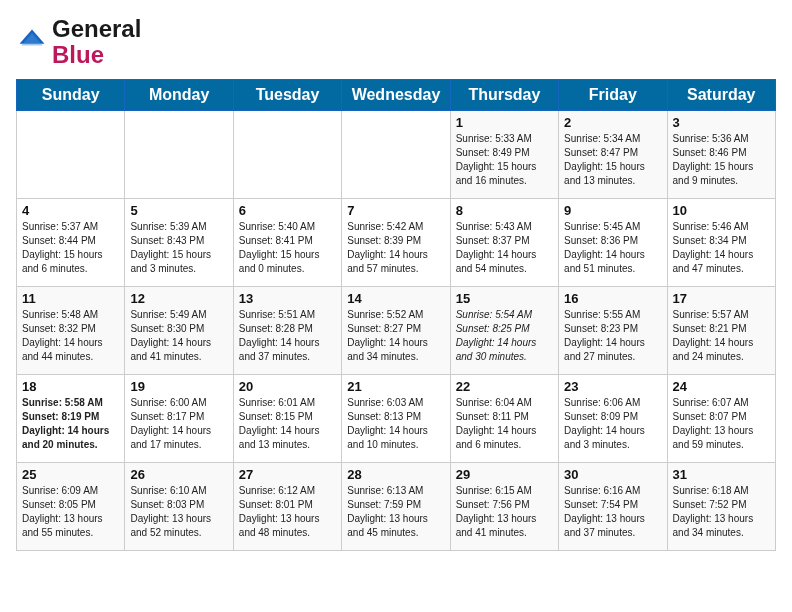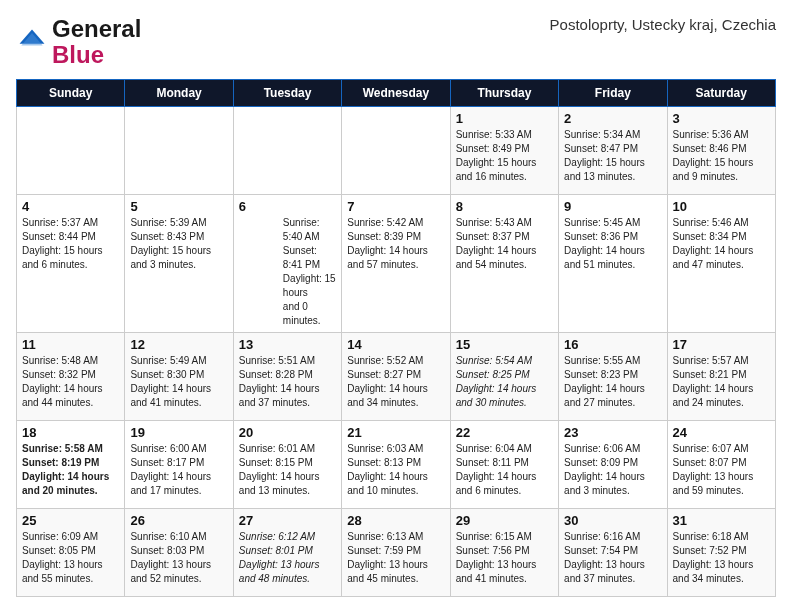--- a/index.html
+++ b/index.html
@@ -43,23 +43,23 @@
     .subtitle {
       font-size: 15px;
       color: #333;
     }
     table {
       width: 100%;
       border-collapse: collapse;
       table-layout: fixed;
     }
     thead tr th {
-      background-color: #0f172a;
+      background-color: #0369a1;
       color: #fff;
-      font-size: 12px;
+      font-size: 16px;
       font-weight: bold;
       padding: 6px 4px;
       text-align: center;
       border: 1px solid #1565c0;
     }
     tbody tr td {
       border: 1px solid #ccc;
       vertical-align: top;
       padding: 4px 5px;
       font-size: 10px;
@@ -91,21 +91,20 @@
     <svg class="logo-icon" viewBox="0 0 36 36">
       <polygon points="18,4 32,20 4,20" fill="#1565c0"></polygon>
       <polygon points="18,8 30,22 6,22" fill="#4a90d9" opacity="0.5"></polygon>
     </svg>
     <div class="logo-text">
       <span class="logo-general">General</span><br>
       <span class="logo-blue">Blue</span>
     </div>
   </div>
   <div class="title-block">
-    <div class="subtitle">Postoloprty, Ustecky kraj, Czechia</div>
   </div>
 </div>
 
 <table>
   <thead>
     <tr id="header-row">
         <th>Sunday</th>
         <th>Monday</th>
         <th>Tuesday</th>
         <th>Wednesday</th>
@@ -152,21 +151,21 @@
         </td>
         <td>
           <span class="day-num">5</span>
           <div class="day-info" style="white-space: pre-line;">Sunrise: 5:39 AM
 Sunset: 8:43 PM
 Daylight: 15 hours
 and 3 minutes.</div>
         </td>
         <td>
           <span class="day-num">6</span>
-          <div class="day-info" style="white-space: pre-line; margin-left: 44px;">Sunrise: 5:40 AM
+          <div class="day-info" style="white-space: pre-line;">Sunrise: 5:40 AM
 Sunset: 8:41 PM
 Daylight: 15 hours
 and 0 minutes.</div>
         </td>
         <td>
           <span class="day-num">7</span>
           <div class="day-info" style="white-space: pre-line;">Sunrise: 5:42 AM
 Sunset: 8:39 PM
 Daylight: 14 hours
 and 57 minutes.</div>
@@ -305,21 +304,21 @@
         </td>
         <td>
           <span class="day-num">26</span>
           <div class="day-info" style="white-space: pre-line;">Sunrise: 6:10 AM
 Sunset: 8:03 PM
 Daylight: 13 hours
 and 52 minutes.</div>
         </td>
         <td>
           <span class="day-num">27</span>
-          <div class="day-info" style="white-space: pre-line; font-style: italic;">Sunrise: 6:12 AM
+          <div class="day-info" style="white-space: pre-line;">Sunrise: 6:12 AM
 Sunset: 8:01 PM
 Daylight: 13 hours
 and 48 minutes.</div>
         </td>
         <td>
           <span class="day-num">28</span>
           <div class="day-info" style="white-space: pre-line;">Sunrise: 6:13 AM
 Sunset: 7:59 PM
 Daylight: 13 hours
 and 45 minutes.</div>

